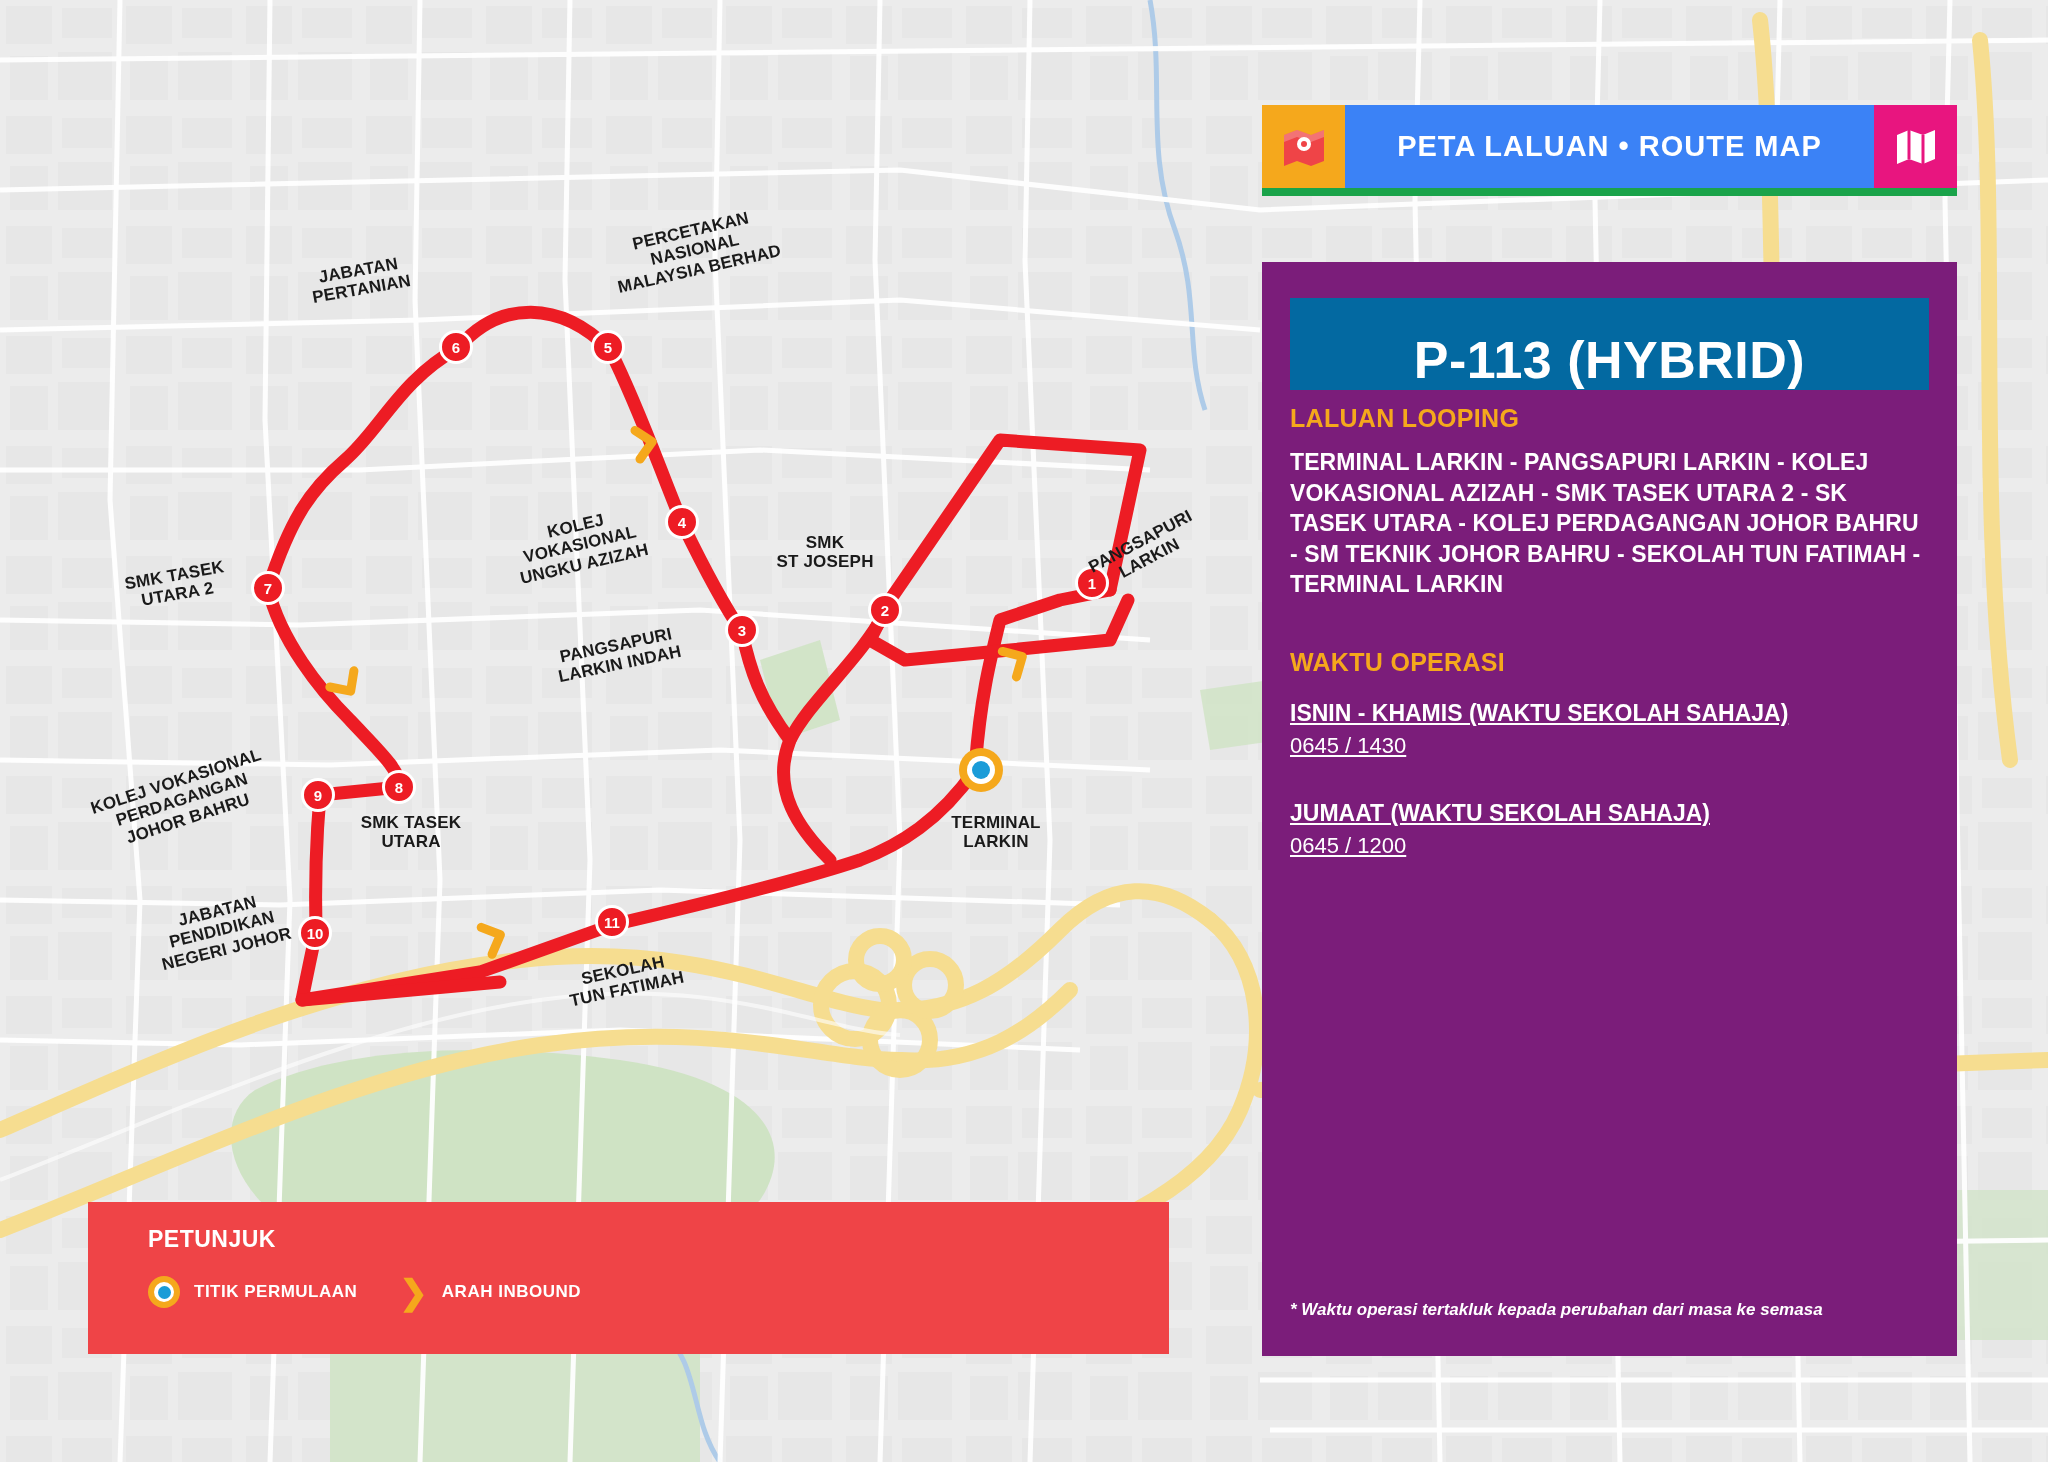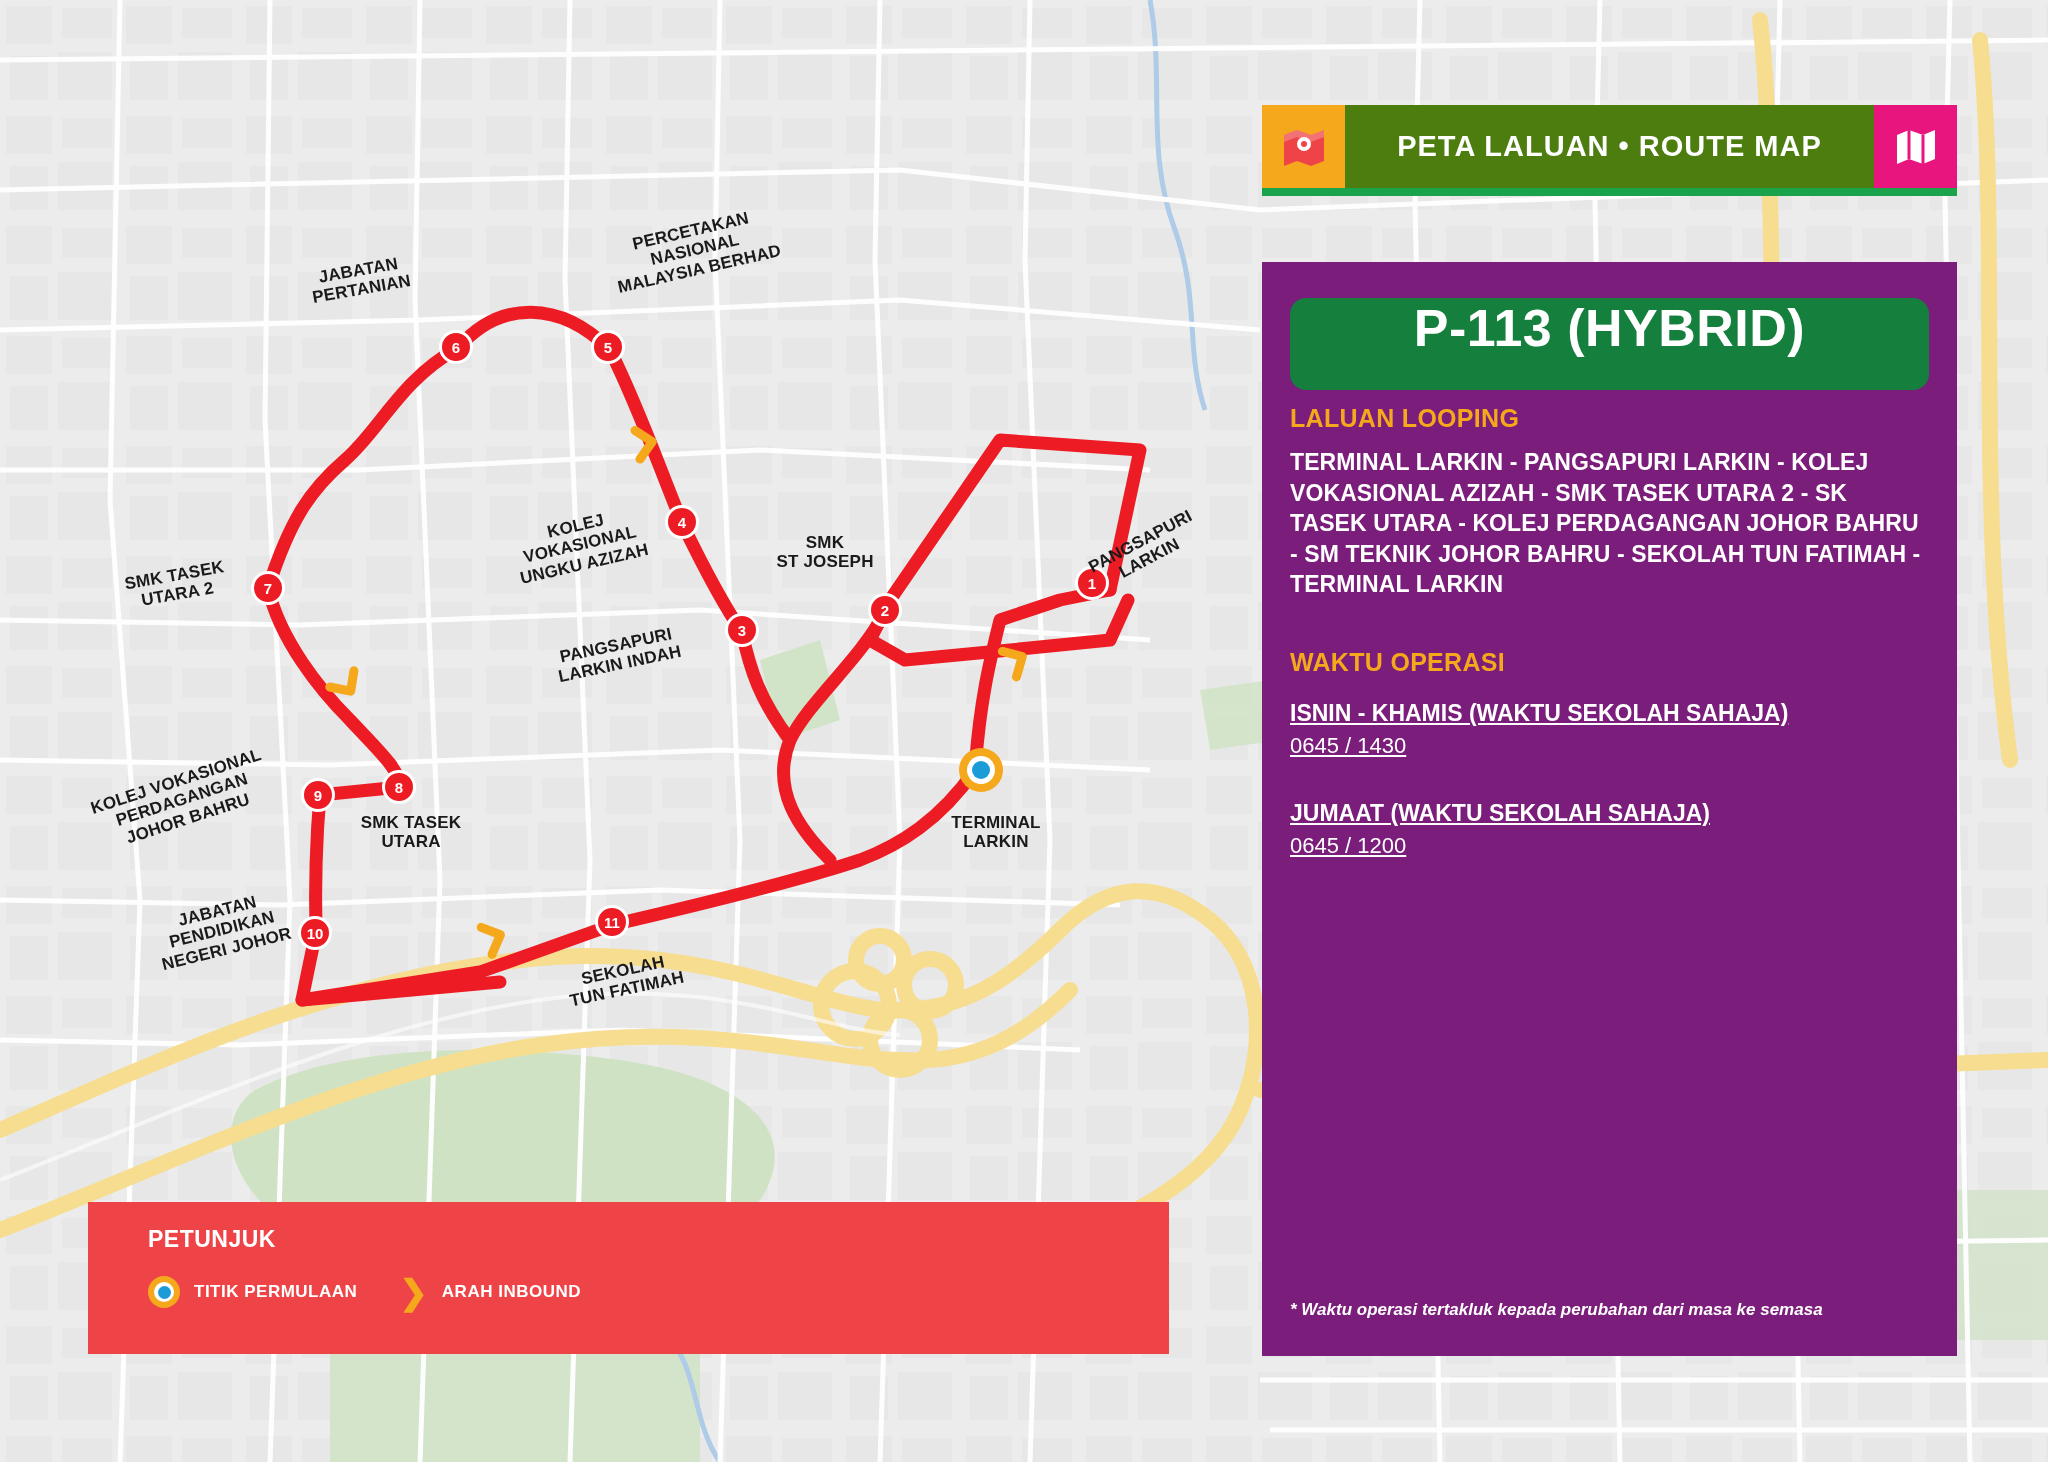--- a/index.html
+++ b/index.html
@@ -93,26 +93,25 @@
     left: 1262px;
     top: 262px;
     width: 695px;
     height: 1094px;
     background: #7b1d7a;
     box-sizing: border-box;
     padding: 0;
   }
   #route-badge {
     margin: 36px 28px 0 28px;
-    background: #15803d;
+    background: #0369a1;
     height: 92px;
     display: flex;
-    align-items: flex-start;
-    justify-content: center;
-    border-radius: 16px;
+    align-items: flex-end;
+    justify-content: center;
   }
   #route-badge .route-code {
     color: #ffffff;
     font-size: 52px;
     font-weight: bold;
     letter-spacing: 0.5px;
     font-family: "Liberation Sans", sans-serif;
   }
   .panel-body {
     padding: 14px 28px 0 28px;
@@ -164,21 +163,21 @@
     color: #ffffff;
   }
 
   
   #map-header {
     position: absolute;
     left: 1262px;
     top: 105px;
     width: 695px;
     height: 83px;
-    background: #4d7c0f;
+    background: #3b82f6;
     display: flex;
     align-items: stretch;
   }
   #map-header .header-icon-box {
     width: 83px;
     background: #f5a81c;
     display: flex;
     align-items: center;
     justify-content: center;
     flex: 0 0 auto;

